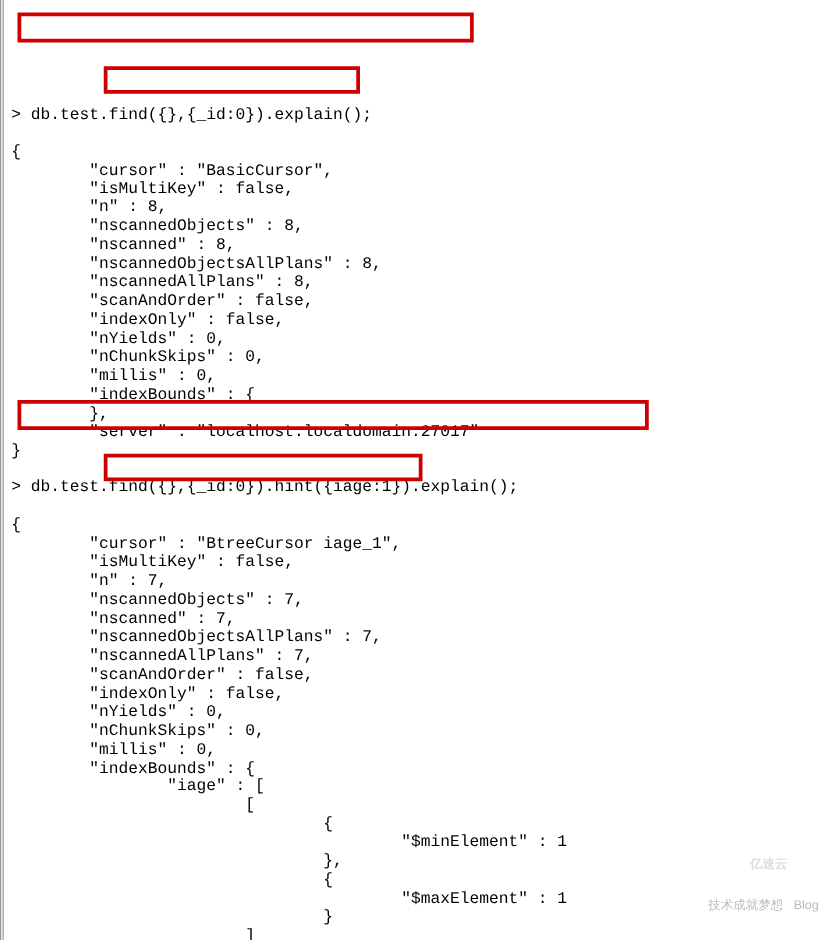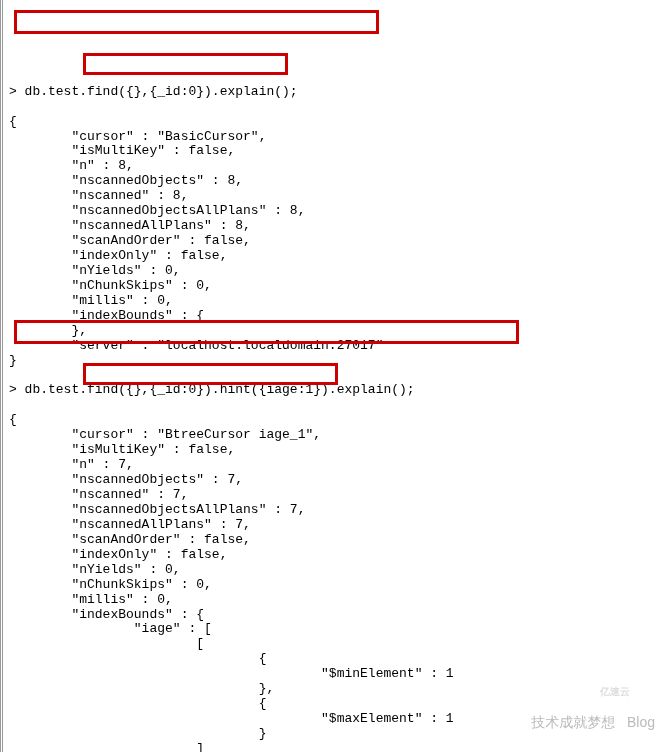--- a/index.html
+++ b/index.html
@@ -53,21 +53,21 @@
       color: #bbb;
       font-family: Arial, sans-serif;
       font-size: 11px;
       line-height: 1.1;
     }
     .watermark .big {
       font-size: 20px;
       font-weight: bold;
       letter-spacing: -1px;
     }
-    .watermark .sub { font-size: 14px; }
+    .watermark .sub { font-size: 10px; }
     .wm2 {
       position: absolute;
       right: 35px;
       bottom: 55px;
       color: #ddd;
       font-family: Arial, sans-serif;
       font-size: 10px;
       font-weight: bold;
     }
     .code { padding-top: 10px; }

